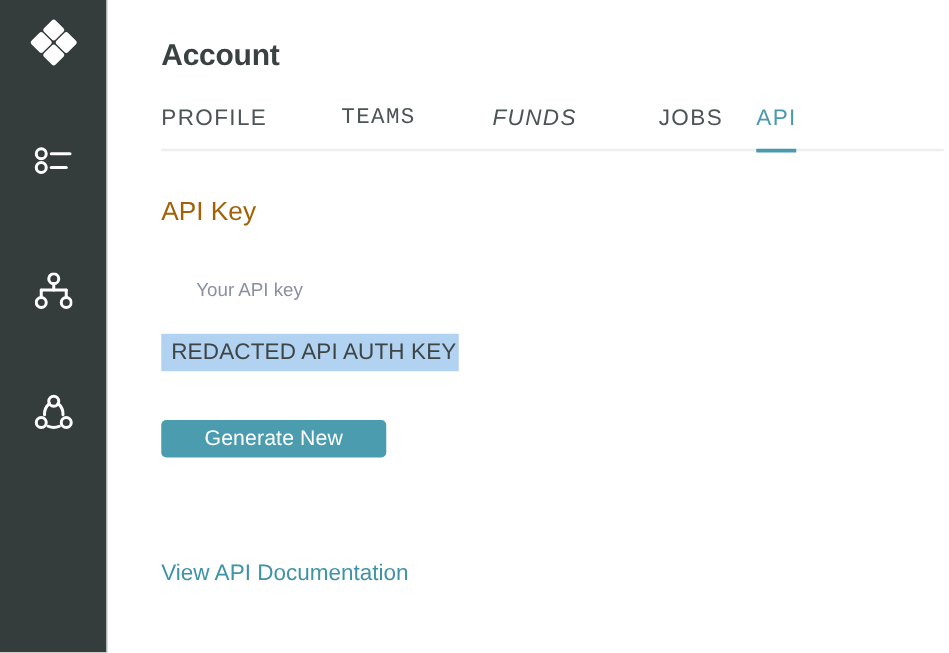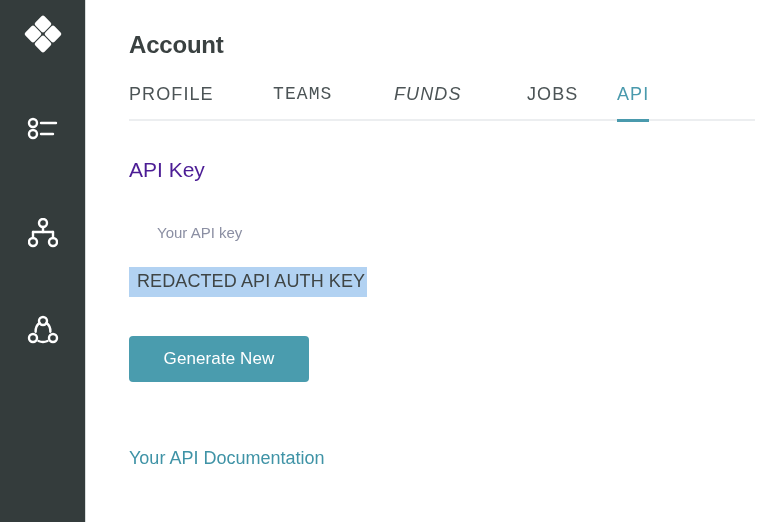--- a/index.html
+++ b/index.html
@@ -95,30 +95,30 @@
     right: 0;
     bottom: -2px;
     height: 3px;
     background: #4a9aad;
   }
 
   .tab-0 { left: 0px; }
   .tab-1 { left: 144px; font-family: Liberation Mono, monospace; }
   .tab-2 { left: 265px; font-style: italic; }
   .tab-3 { left: 398px; }
-  .tab-4 { left: 488px; text-align: right; }
+  .tab-4 { left: 476px; text-align: right; }
 
   
   .section-title {
     position: absolute;
     left: 43px;
     top: 158px;
     font-size: 21px;
     font-weight: normal;
-    color: #4c1d95;
+    color: #a16207;
   }
 
   .field-label {
     position: absolute;
     left: 43px;
     top: 224px;
     font-size: 15px;
     color: #8b8fa3;
     margin-left: 28px;
   }
@@ -134,21 +134,21 @@
     padding: 4px 2px 5px 8px;
     letter-spacing: 0.1px;
     white-space: nowrap;
   }
 
   .generate-btn {
     position: absolute;
     left: 43px;
     top: 336px;
     width: 180px;
-    height: 46px;
+    height: 30px;
     background: #4a9cae;
     color: #ffffff;
     border: none;
     border-radius: 4px;
     font-size: 17px;
     font-family: "Liberation Sans", sans-serif;
     cursor: pointer;
     letter-spacing: 0.1px;
   }
 
@@ -233,17 +233,17 @@
     </div>
 
     <h2 class="section-title">API Key</h2>
 
     <div class="field-label">Your API key</div>
 
     <div class="key-value">REDACTED API AUTH KEY</div>
 
     <button class="generate-btn">Generate New</button>
 
-    <a class="doc-link">Your API Documentation</a>
+    <a class="doc-link">View API Documentation</a>
 
   </main>
 
 </div>
 
 </body></html>

